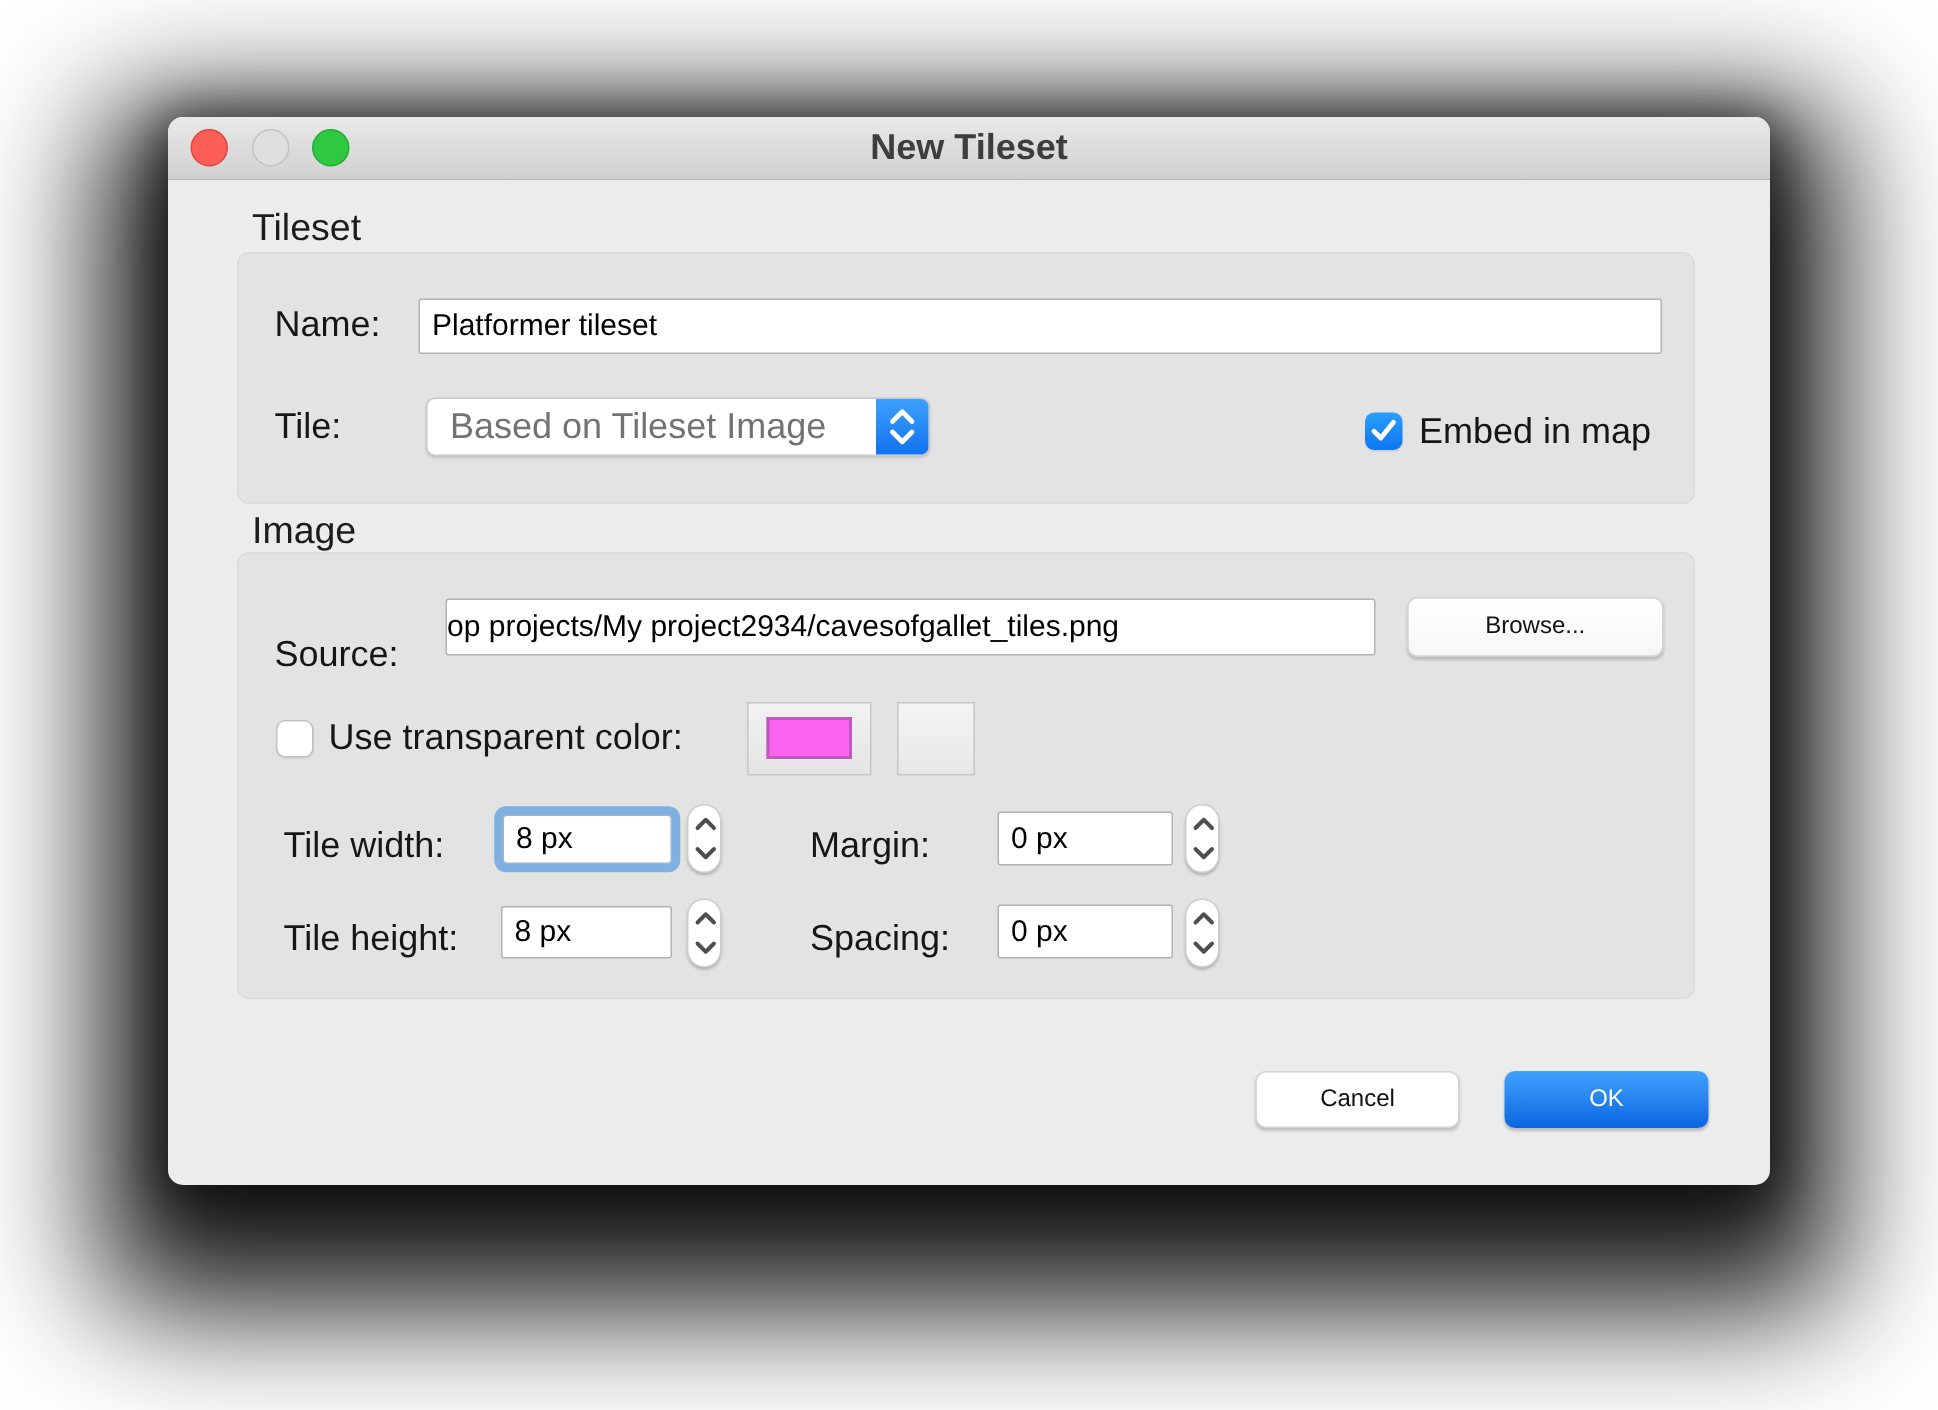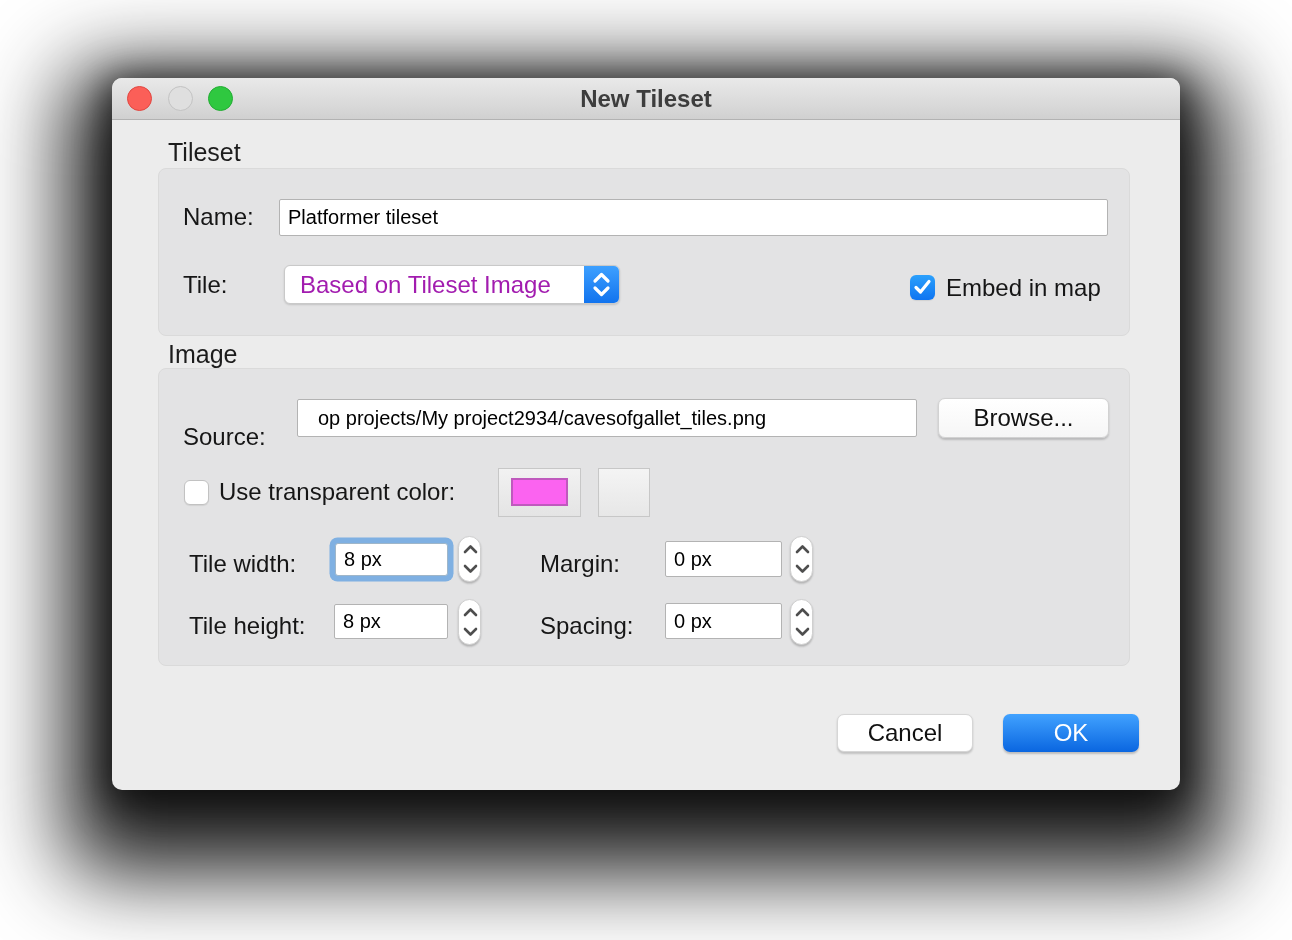--- a/index.html
+++ b/index.html
@@ -47,21 +47,21 @@
   }
 
   
   .popup {
     position:absolute; left:172px; top:187px; width:336px; height:39px;
     background:#ffffff; border:1px solid #c9c9c9; border-radius:6px;
     box-shadow:0 1px 2px rgba(0,0,0,0.15);
   }
   .popup .popup-text {
     position:absolute; left:15px; top:0; height:37px; line-height:37px;
-    font-size:24px; color:#a21caf; white-space:nowrap;
+    font-size:24px; color:#737373; white-space:nowrap;
   }
   .popup .popup-cap {
     position:absolute; right:0; top:0; width:35px; height:37px;
     background:linear-gradient(180deg,#3da0ff 0%,#1173ee 100%);
     border-radius:0 5px 5px 0;
   }
   .popup .popup-cap svg { position:absolute; left:5px; top:4px; }
 
   
   .checkbox {
@@ -90,21 +90,21 @@
   .stepper {
     position:absolute; width:23px; height:46px; background:#ffffff;
     border:1px solid #cfcfcf; border-radius:12px;
     box-shadow:0 1.5px 2px rgba(0,0,0,0.22);
   }
   .stepper svg { position:absolute; left:3px; }
   .stepper .up { top:7px; } .stepper .dn { bottom:7px; }
 
   
   .btn {
-    position:absolute; font-size:24px; text-align:center;
+    position:absolute; font-size:16px; text-align:center;
     border-radius:7px; cursor:default;
   }
   .btn-browse {
     left:826px; top:320px; width:171px; height:40px; line-height:38px;
     background:linear-gradient(180deg,#ffffff 0%,#f6f6f6 100%);
     border:1px solid #d2d2d2; box-shadow:0 1.5px 2px rgba(0,0,0,0.18);
     color:#111;
   }
   .btn-cancel {
     left:725px; top:636px; width:136px; height:38px; line-height:36px;
@@ -150,21 +150,21 @@
     <svg width="19" height="17" viewBox="0 0 19 17">
       <polyline points="3,8.5 7.5,13 16,2.5" fill="none" stroke="#ffffff" stroke-width="3.2" stroke-linecap="round" stroke-linejoin="round"></polyline>
     </svg>
   </span>
   <div class="lbl" style="left:834px; top:196px;">Embed in map</div>
 
   <div class="group-label" style="left:56px; top:262px;">Image</div>
   <div class="groupbox gb-image"></div>
 
   <div class="lbl" style="left:71px; top:324px;margin-top:21px;">Source:</div>
-  <input class="text" style="left: 185px; top: 321px; width: 620px; height: 38px; padding-left: 20px;" value="op projects/My project2934/cavesofgallet_tiles.png">
+  <input class="text" style="left: 185px; top: 321px; width: 620px; height: 38px; padding-left: 0;" value="op projects/My project2934/cavesofgallet_tiles.png">
   <div class="btn btn-browse">Browse...</div>
 
   <span class="checkbox" style="left:72px; top:402px;">
     
   </span>
   <div class="lbl" style="left:107px; top:400px;">Use transparent color:</div>
 
   <div class="swatch-btn" style="left:386px; top:390px; width:83px; height:49px;">
     <span class="swatch" style="background: rgb(251, 99, 240);"></span>
   </div>

